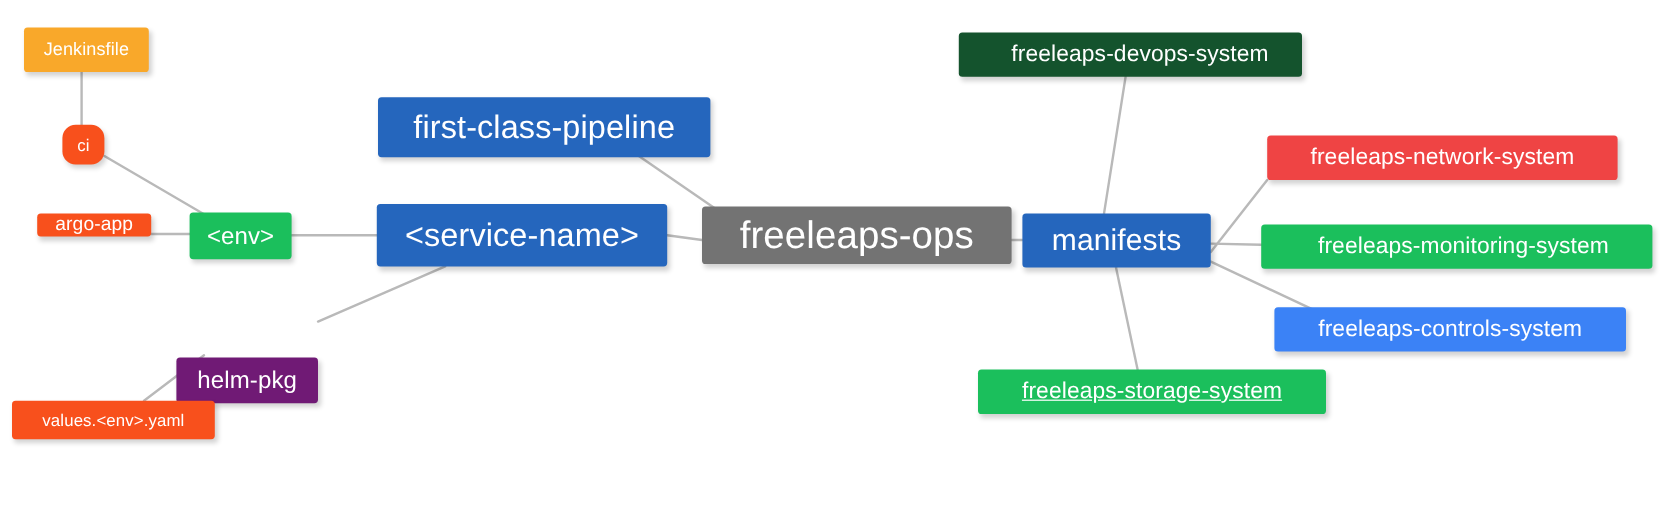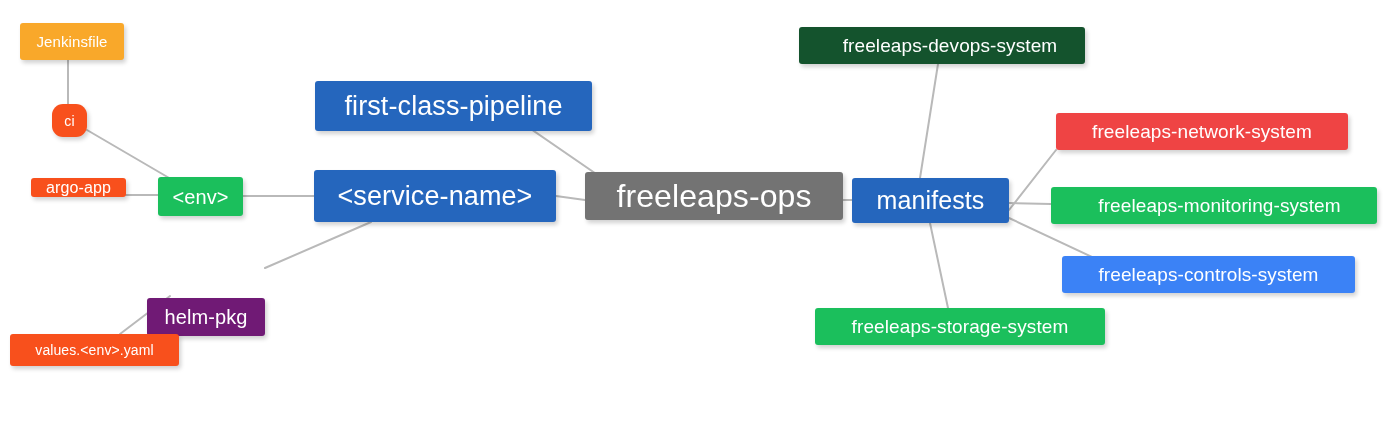--- a/index.html
+++ b/index.html
@@ -105,17 +105,17 @@
       </div>
       <div class="node" style="left: 1056px; top: 113px; width: 292px; height: 37px; background: #ef4444; font-size: 19px;">
         <span class="node-label">freeleaps-network-system</span>
       </div>
       <div class="node" style="left: 1051px; top: 187px; width: 326px; height: 37px; background: rgb(27, 191, 92); font-size: 19px; padding-left: 11px;">
         <span class="node-label">freeleaps-monitoring-system</span>
       </div>
       <div class="node" style="left: 1062px; top: 256px; width: 293px; height: 37px; background: #3b82f6; font-size: 19px;">
         <span class="node-label">freeleaps-controls-system</span>
       </div>
-      <div class="node" style="left: 815px; top: 308px; width: 290px; height: 37px; background: rgb(27, 191, 92); font-size: 19px;">
+      <div class="node" style="left: 815px; top: 308px; width: 290px; height: 37px; background: rgb(27, 191, 92); font-size: 19px; text-decoration: underline;">
         <span class="node-label">freeleaps-storage-system</span>
       </div>
     </div>
 </div>
 
 </body></html>

